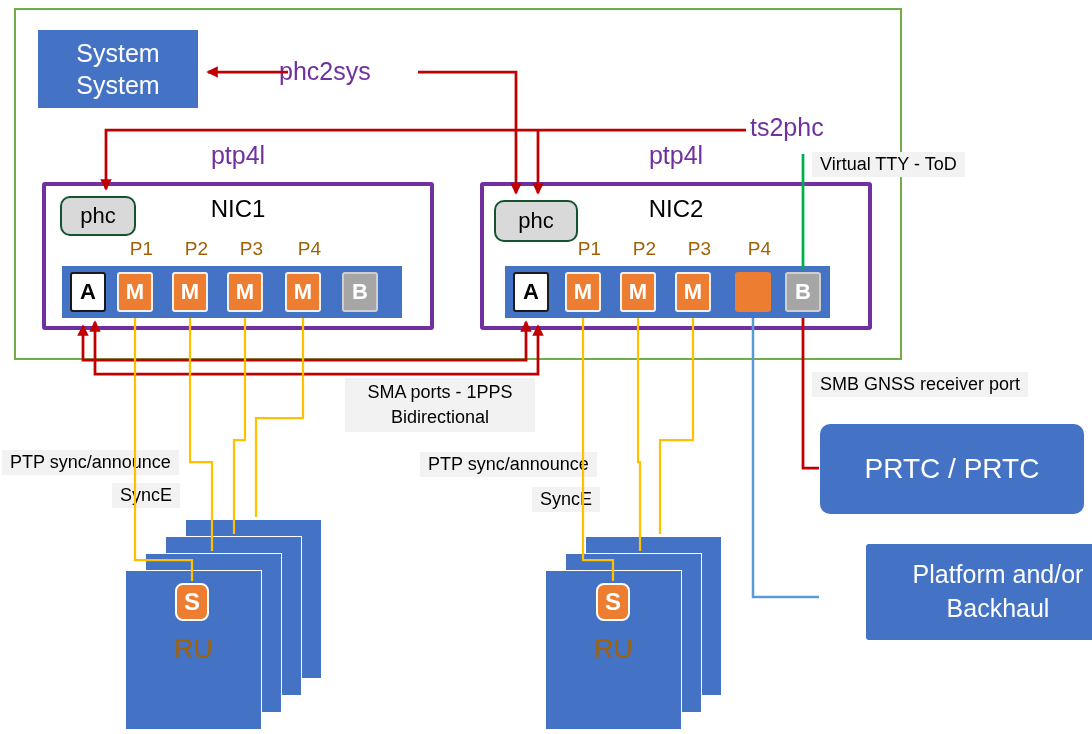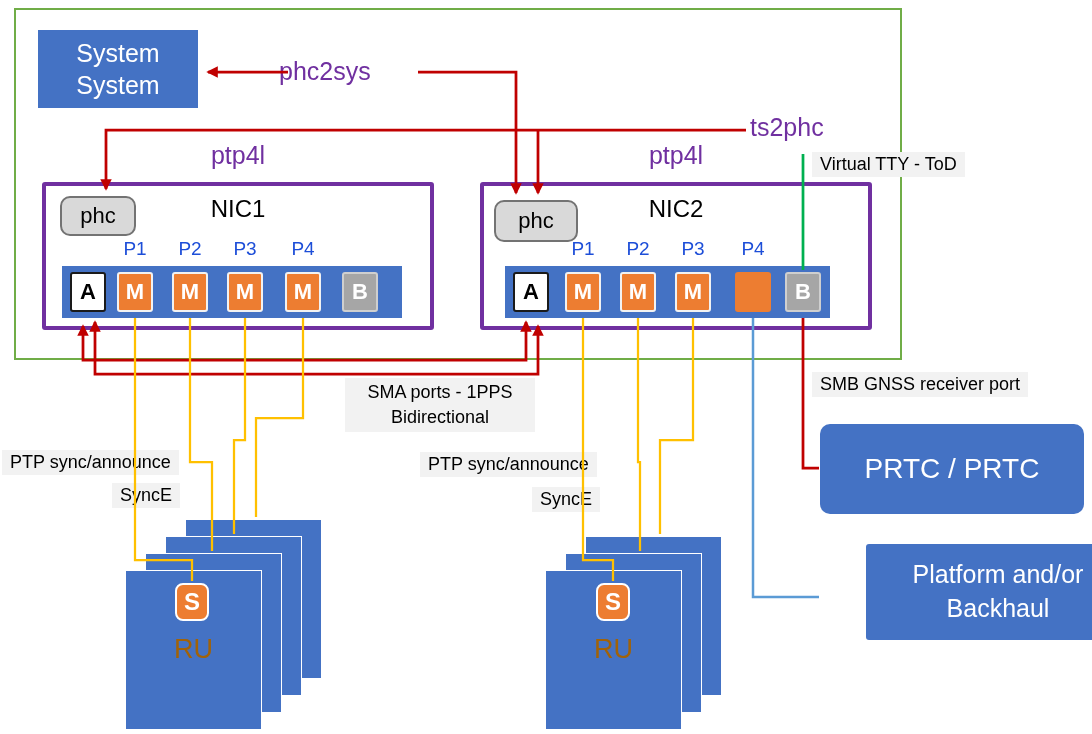--- a/index.html
+++ b/index.html
@@ -3,31 +3,31 @@
 <meta charset="utf-8">
 <style>
   * { margin:0; padding:0; box-sizing:border-box; }
   body { font-family:"Liberation Sans", sans-serif; background:#ffffff; }
   .canvas { position:relative; width:1092px; height:734px; background:#ffffff; overflow:hidden; }
   .abs { position:absolute; }
   .tgm-box { border:2px solid #70AD47; }
   .blue-box { background:#4472C4; color:#fff; display:flex; align-items:center; justify-content:center; text-align:center; }
   .purple-text { color:#7030A0; font-size:25px; }
   .nic-box { border:4px solid #7030A0; border-radius:3px; }
-  .phc-box { background:#D9D9D9; border:2px solid #737373; border-radius:10px; color:#000;
+  .phc-box { background:#D9D9D9; border:2px solid #14532d; border-radius:10px; color:#000;
              display:flex; align-items:center; justify-content:center; font-size:22px; }
   .nic-title { font-size:24px; color:#000; text-align:center; }
   .port-bar { background:#4472C4; }
   .port { width:36px; height:40px; display:flex; align-items:center; justify-content:center;
           font-weight:bold; font-size:22px; border-radius:3px; }
   .port-a { background:#ffffff; color:#000; border:2px solid #1a1a1a; }
   .port-m { background:#ED7D31; color:#fff; border:2px solid #F2F2F2; }
   .port-blank { background:#ED7D31; }
   .port-b { background:#A6A6A6; color:#fff; border:2px solid #CFCFCF; }
-  .plabel { width:36px; text-align:center; font-size:19px; color:#1d4ed8; }
+  .plabel { width:36px; text-align:right; font-size:19px; color:#a16207; }
   .gray-label { background:#F2F2F2; color:#000; font-size:18px; padding:2px 8px; white-space:nowrap; }
   .ru-card { background:#4472C4; border:1.5px solid #ffffff; }
   .s-box { background:#ED7D31; border:2px solid #ffffff; border-radius:8px; color:#fff;
            font-weight:bold; font-size:24px; display:flex; align-items:center; justify-content:center; }
   .ru-name { text-align:center; font-size:27px; color:#a16207; }
   svg { pointer-events:none; }
   .red    { stroke:#C00000; stroke-width:2.75; fill:none; }
   .green  { stroke:#00B050; stroke-width:2.75; fill:none; }
   .blueln { stroke:#5B9BD5; stroke-width:2.5;  fill:none; }
   .yellow { stroke:#FFC000; stroke-width:2.25; fill:none; }

